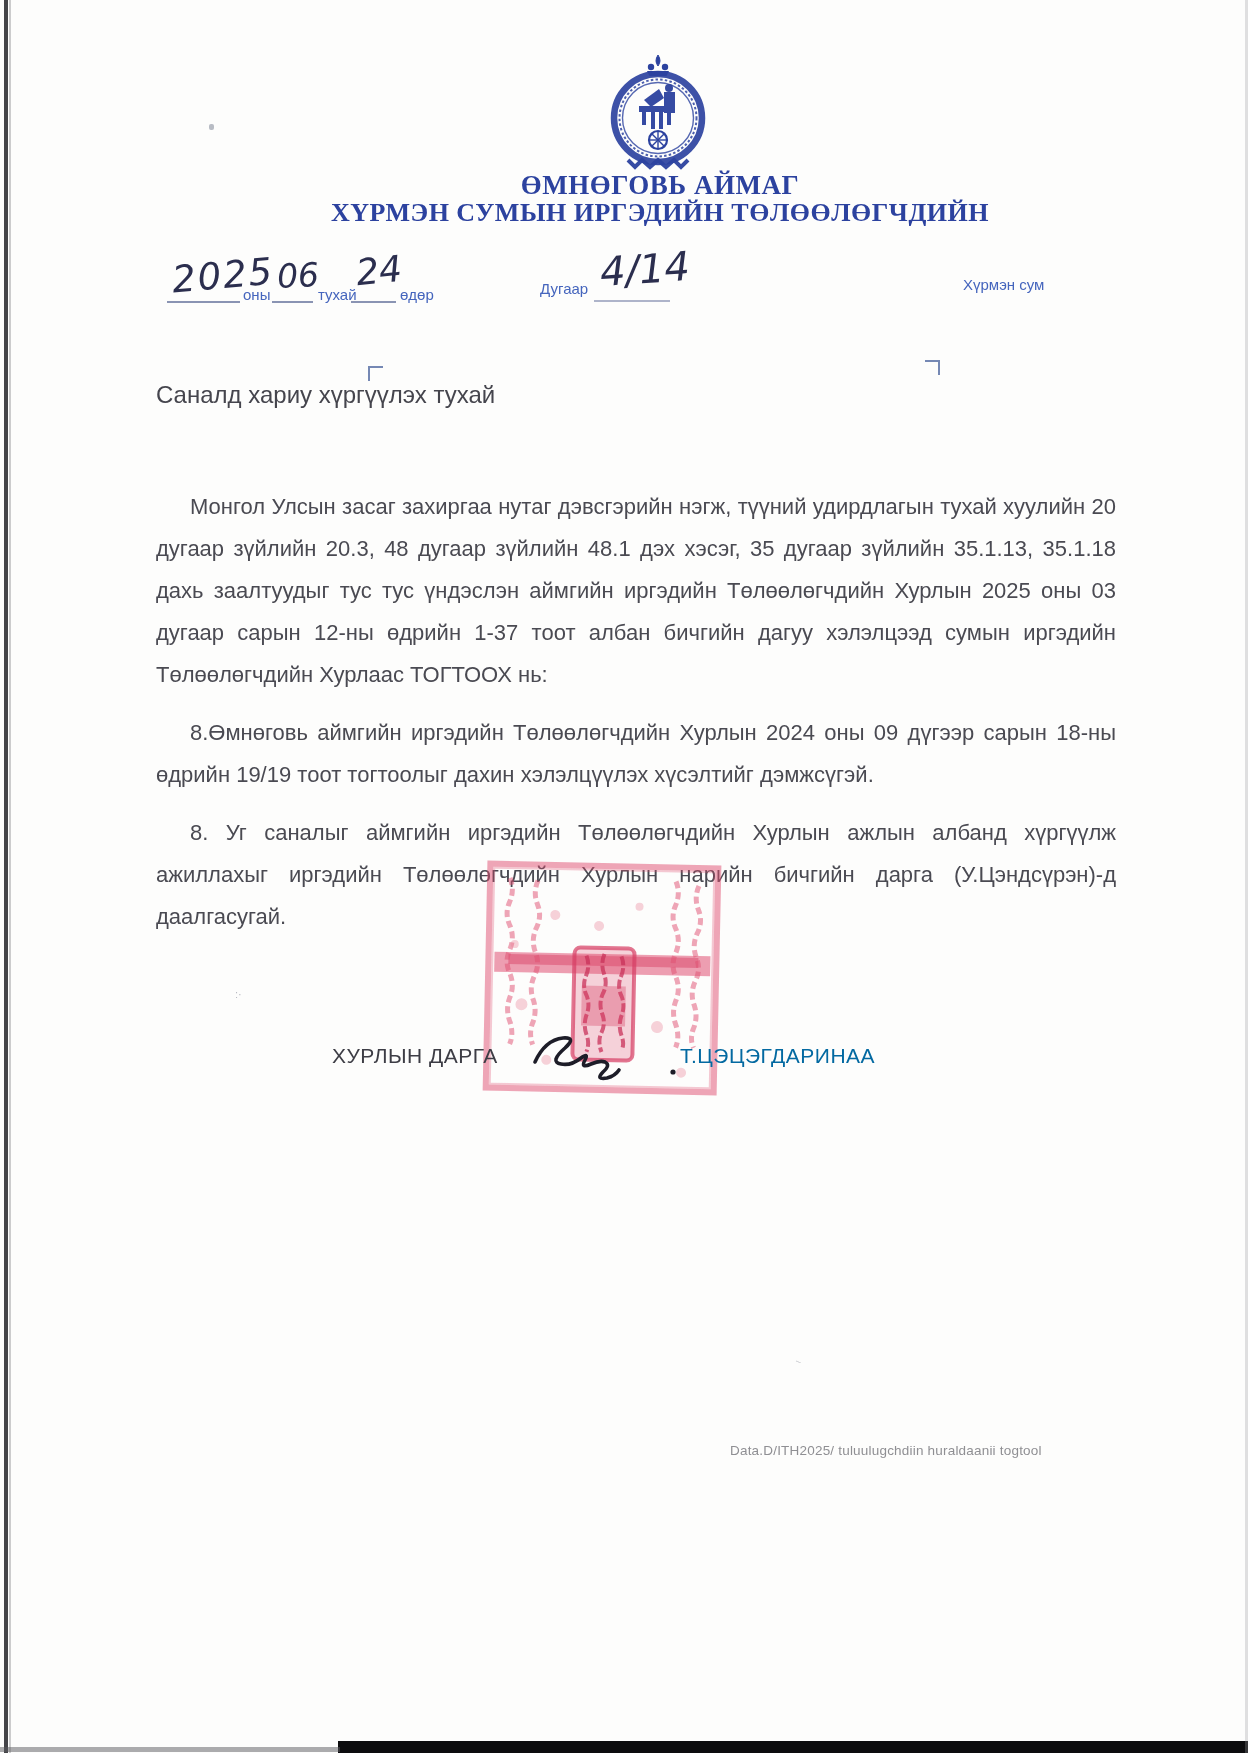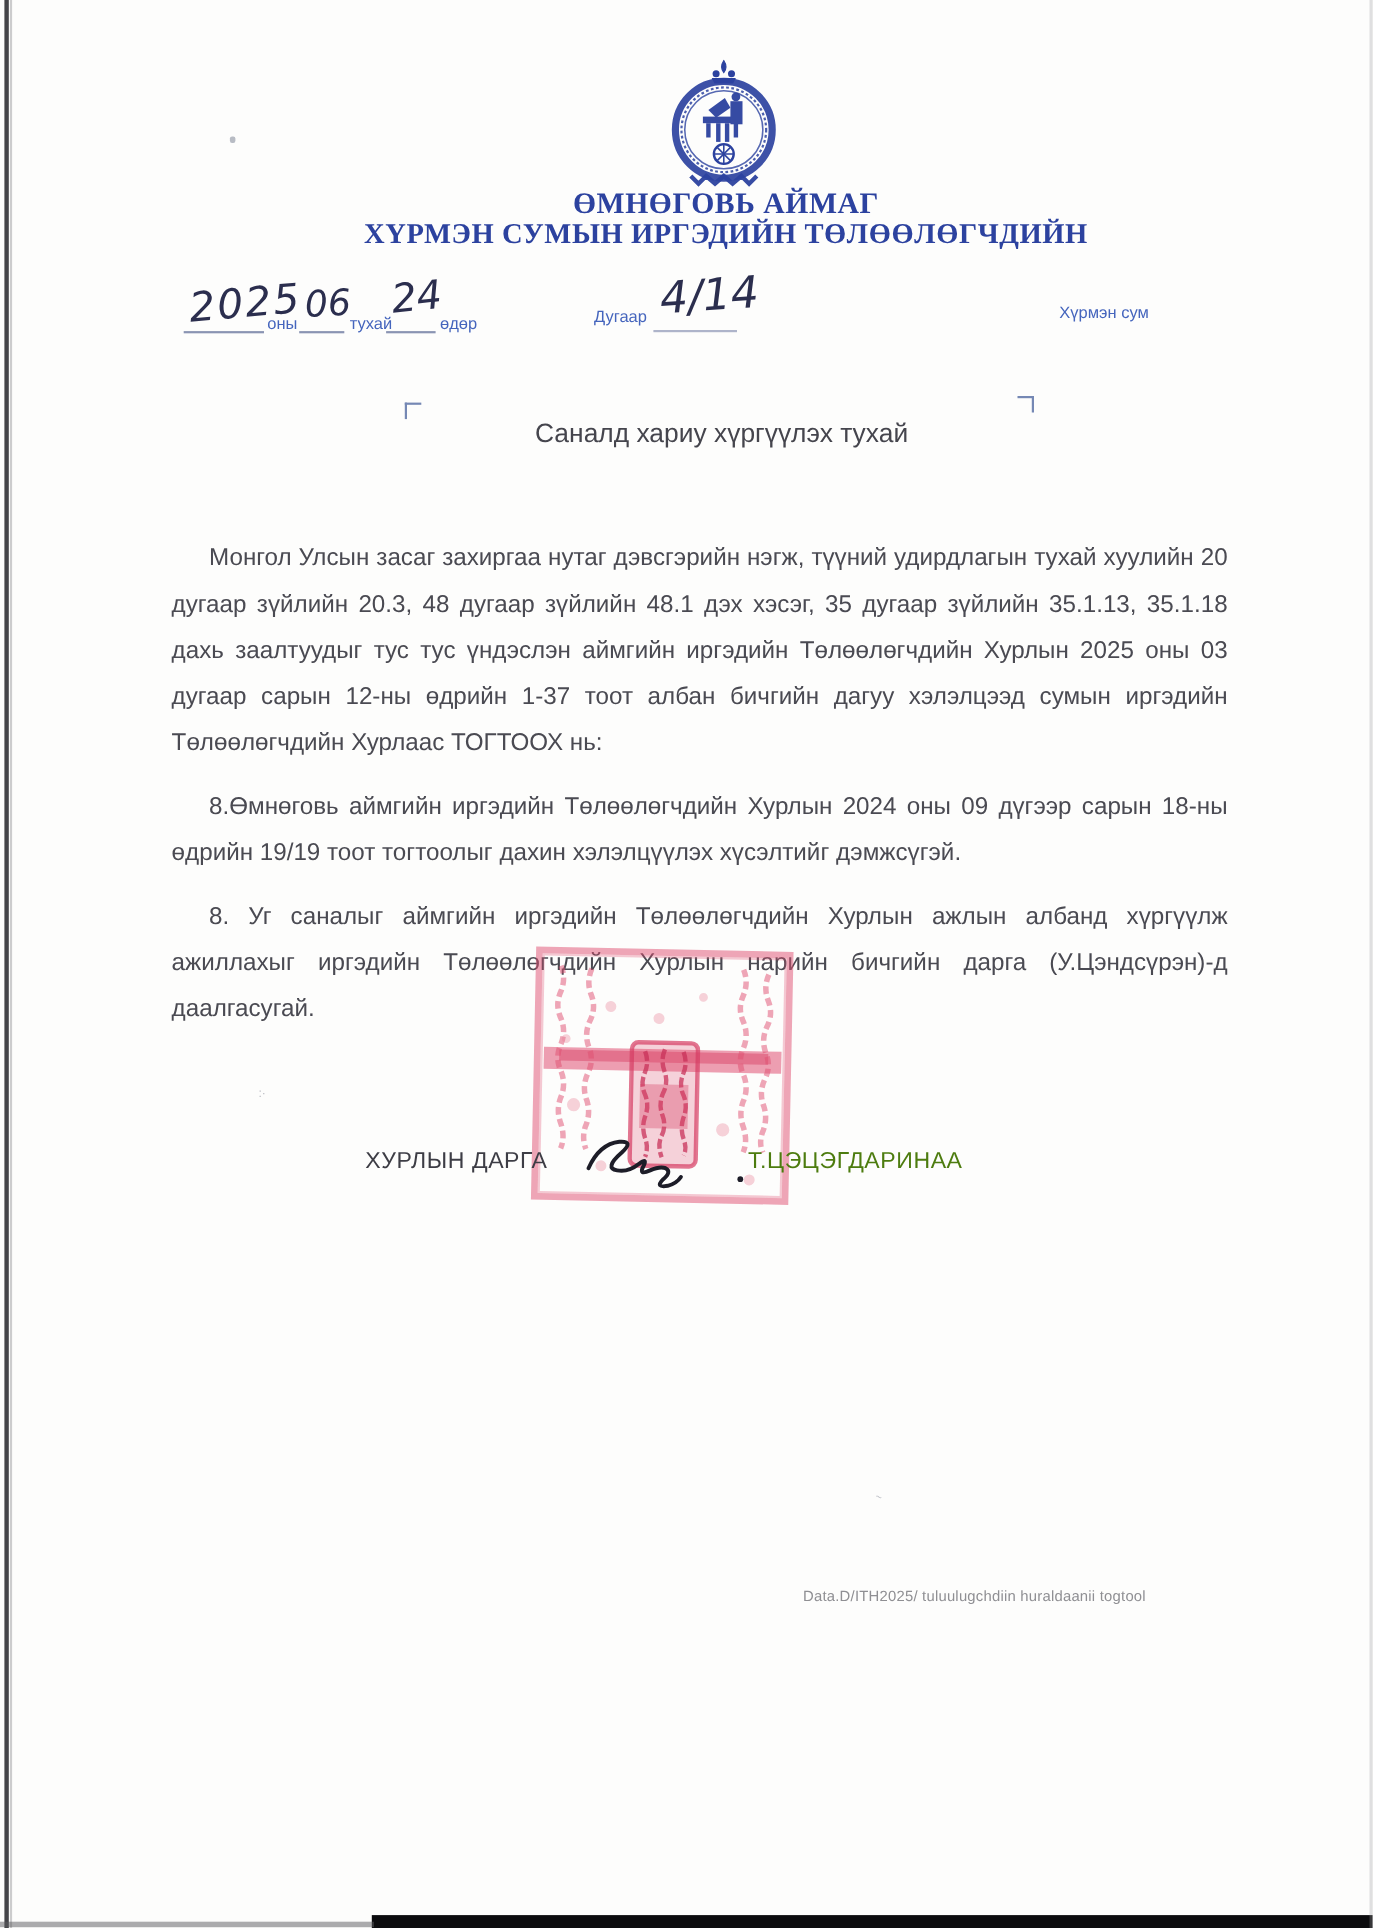--- a/index.html
+++ b/index.html
@@ -36,29 +36,29 @@
   .hw-num{left:600px;top:246px;font-size:40px;transform:rotate(-4deg);}
   .blank{position:absolute;height:2px;background:#6d79a0;opacity:.8;}
   .b1{left:167px;top:301px;width:73px;}
   .b2{left:272px;top:301px;width:41px;}
   .b3{left:351px;top:301px;width:45px;}
   .b4{left:594px;top:300px;width:76px;opacity:.55;}
   
   .bracket{position:absolute;width:13px;height:13px;}
   .bracket-l{left:368px;top:366px;border-left:2px solid #7588b4;border-top:2px solid #7588b4;}
   .bracket-r{left:925px;top:360px;border-right:2px solid #7588b4;border-top:2px solid #7588b4;}
-  .subject{position:absolute;left:156px;top:381px;width:1000px;text-align:center;
+  .subject{position:absolute;left:156px;top:381px;width:1000px;
            font-size:24px;color:#45454d;}
   
   .body-text{position:absolute;left:140px;top:470px;width:992px;
              font-size:22px;line-height:42px;color:#4a4a52;text-align:justify;}
   .body-text p{margin:16px;text-indent:34px;}
   
   .sig-title{position:absolute;left:332px;top:1044px;font-size:21px;color:#3d3d45;letter-spacing:.5px;}
-  .sig-name{position:absolute;left:680px;top:1044px;font-size:21px;color:#4d7c0f;letter-spacing:.5px;}
+  .sig-name{position:absolute;left:680px;top:1044px;font-size:21px;color:#0369a1;letter-spacing:.5px;}
   .sig-ink{position:absolute;left:505px;top:1022px;width:185px;height:70px;}
   
   .stamp{position:absolute;left:478px;top:856px;width:252px;height:246px;transform:rotate(1.2deg);}
   
   .footer-note{position:absolute;left:730px;top:1443px;font-size:13.5px;color:#8f8f93;letter-spacing:.2px;}
 </style>
 </head>
 <body>
 
 <div class="page">

